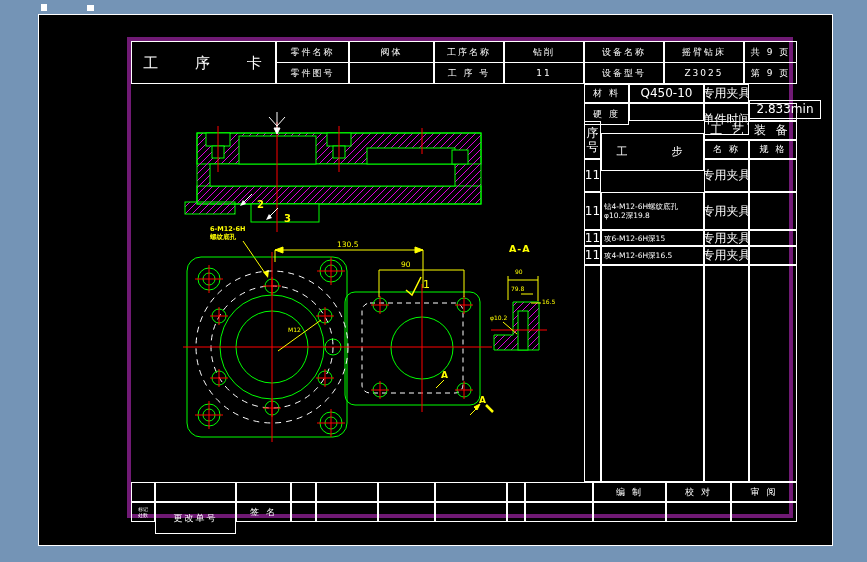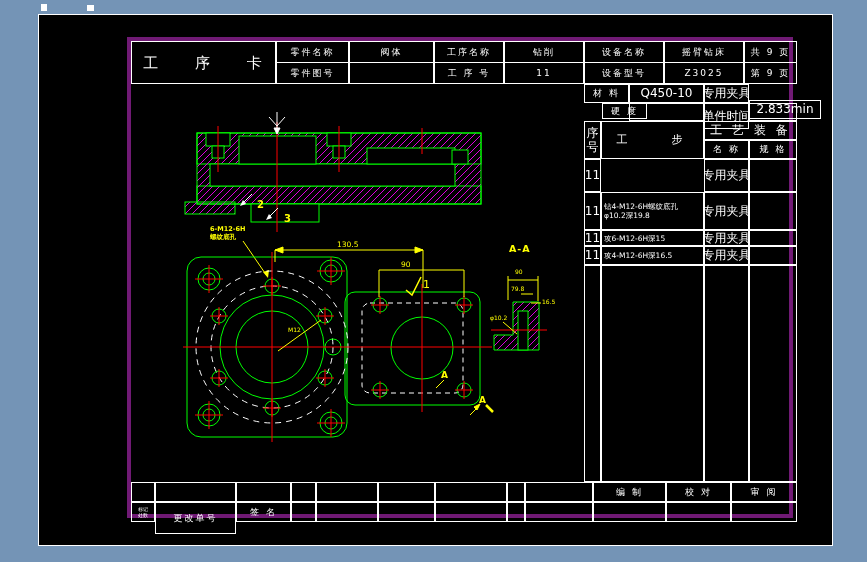--- a/index.html
+++ b/index.html
@@ -46,28 +46,28 @@
     <div class="c" style="left:303px;top:21px;width:70px;height:22px">工 序 号</div>
     <div class="c" style="left:373px;top:21px;width:80px;height:22px">11</div>
     <div class="c" style="left:453px;top:21px;width:80px;height:22px">设备型号</div>
     <div class="c" style="left:533px;top:21px;width:80px;height:22px">Z3025</div>
     <div class="c" style="left:613px;top:21px;width:53px;height:22px">第 9 页</div>
 
     <div class="c" style="left:453px;top:43px;width:45px;height:19px">材 料</div>
     <div class="c sm" style="left:498px;top:43px;width:75px;height:19px">Q450-10</div>
     <div class="c sm" style="left:573px;top:43px;width:45px;height:19px">专用夹具</div>
     <div class="c sm" style="left:618px;top:59px;width:72px;height:19px">2.833min</div>
-    <div class="c" style="left:471px;top:62px;width:45px;height:16px">硬 度</div>
+    <div class="c" style="left:453px;top:62px;width:45px;height:22px">硬 度</div>
     <div class="c" style="left:498px;top:62px;width:75px;height:18px"></div>
-    <div class="c sm" style="left:573px;top:62px;width:45px;height:26px">单件时间</div>
+    <div class="c sm" style="left:573px;top:62px;width:45px;height:32px">单件时间</div>
     <div class="c" style="left:618px;top:62px;width:48px;height:18px"></div>
 
     <div class="c sm" style="left:453px;top:80px;width:17px;height:38px">序
 号</div>
-    <div class="c" style="left:470px;top:80px;width:103px;height:38px;font-size:11px;letter-spacing:6px">工    步</div>
+    <div class="c" style="left:470px;top:92px;width:103px;height:38px;font-size:11px;letter-spacing:6px">工    步</div>
     <div class="c sm" style="left:573px;top:80px;width:93px;height:19px;letter-spacing:3px">工 艺 装 备</div>
     <div class="c" style="left:573px;top:99px;width:45px;height:19px">名 称</div>
     <div class="c" style="left:618px;top:99px;width:48px;height:19px">规 格</div>
 
     <div class="c sm" style="left:453px;top:118px;width:17px;height:33px">11</div>
     <div class="c sm" style="left:573px;top:118px;width:45px;height:33px">专用夹具</div>
     <div class="c" style="left:618px;top:118px;width:48px;height:33px"></div>
 
     <div class="c sm" style="left:453px;top:151px;width:17px;height:38px">11</div>
     <div class="c stepTxt" style="left:470px;top:151px;width:103px;height:38px">钻4-M12-6H螺纹底孔 φ10.2深19.8</div>

